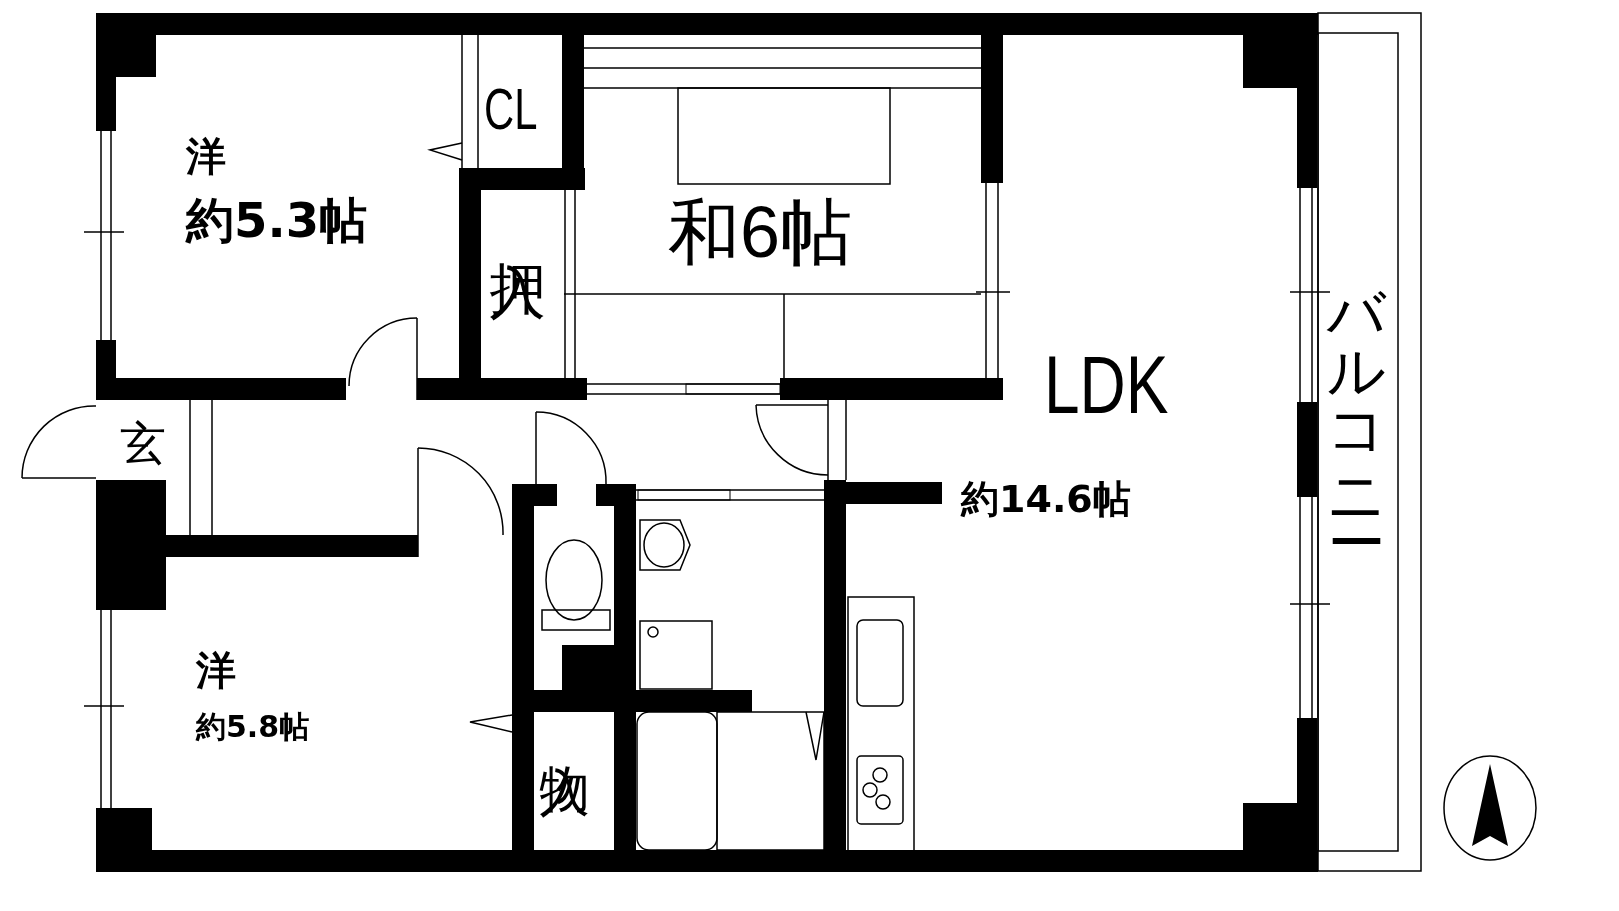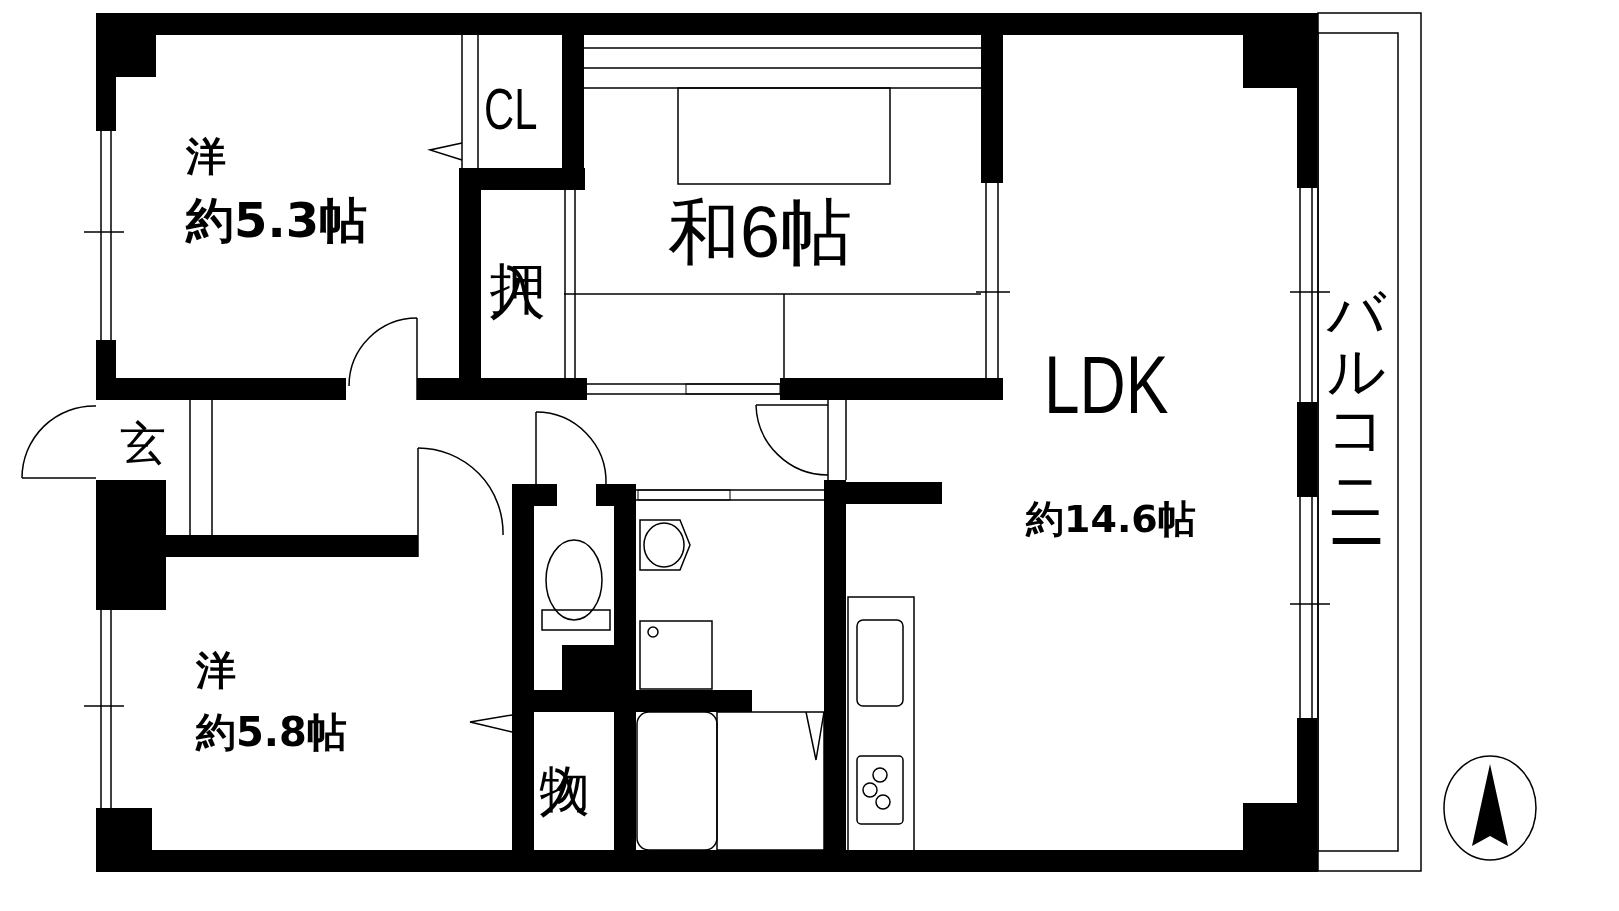--- a/index.html
+++ b/index.html
@@ -142,24 +142,24 @@
     <rect x="638" y="490" width="92" height="10" fill="none" stroke="#000"></rect>
   </g>
 </svg>
 
 <div class="lbl room-lbl" style="left:186px;top:136px;">洋</div>
 <div class="lbl room-lbl" style="left:186px;top:196px;font-size:48px;">約5.3帖</div>
 
 <div class="lbl" style="left:668px;top:188px;font-size:72px;font-family:'Liberation Sans',sans-serif;margin-top:8px;">和6帖</div>
 
 <div class="lbl" style="left:1044px;top:344px;font-size:82px;font-family:'Liberation Sans',sans-serif;transform:scaleX(0.78);transform-origin:left top;">LDK</div>
-<div class="lbl room-lbl" style="left:1026px;top:480px;font-size:38px;margin-top:20px;">約14.6帖</div>
+<div class="lbl room-lbl" style="left:961px;top:480px;font-size:38px;">約14.6帖</div>
 
 <div class="lbl room-lbl" style="left:196px;top:650px;">洋</div>
-<div class="lbl room-lbl" style="left:196px;top:712px;font-size:40px;">約5.8帖</div>
+<div class="lbl room-lbl" style="left:196px;top:712px;font-size:30px;">約5.8帖</div>
 
 <div class="lbl" style="left:120px;top:420px;font-size:46px;">玄</div>
 
 <div class="lbl" style="left:484px;top:80px;font-size:58px;font-family:'Liberation Sans',sans-serif;transform:scaleX(0.72);transform-origin:left top;">CL</div>
 
 <div class="lbl vert" style="left:490px;top:218px;font-size:56px;">押入</div>
 
 <div class="lbl vert" style="left:540px;top:726px;font-size:50px;">物入</div>
 
 <div class="lbl vert" style="left:1328px;top:248px;font-size:58px;">バルコニー</div>

